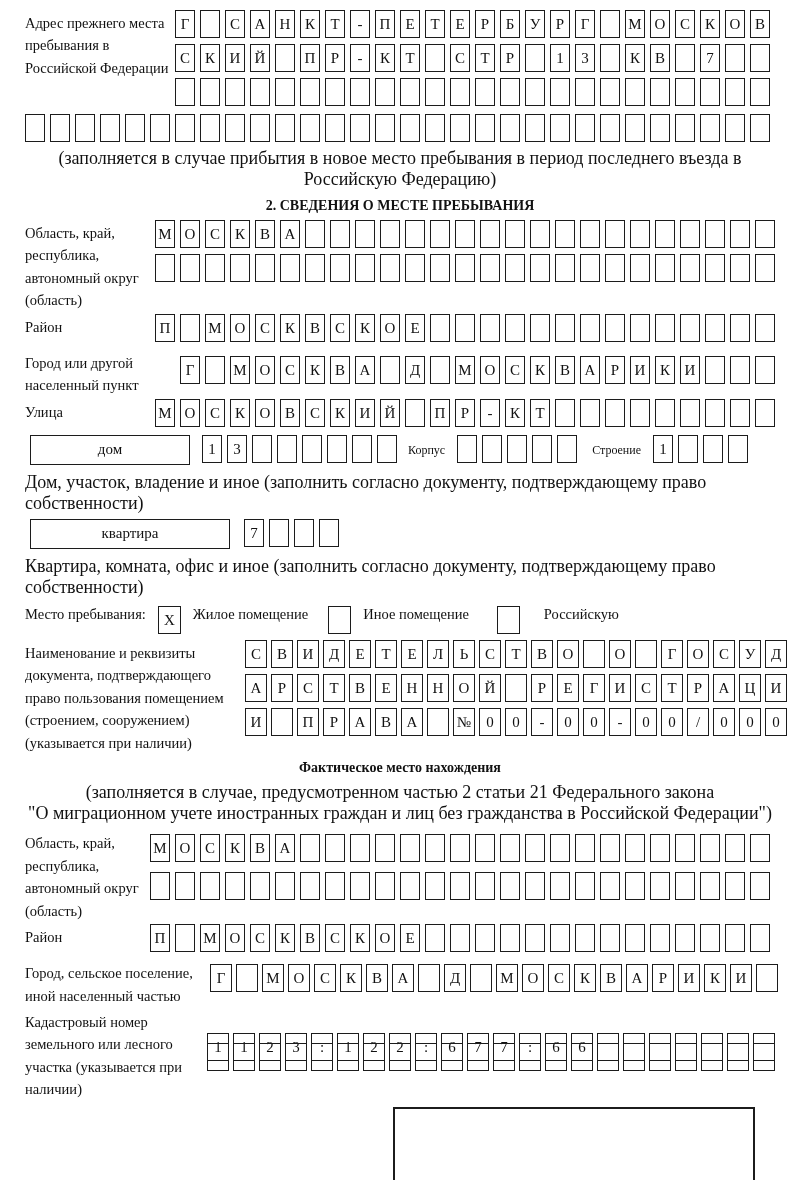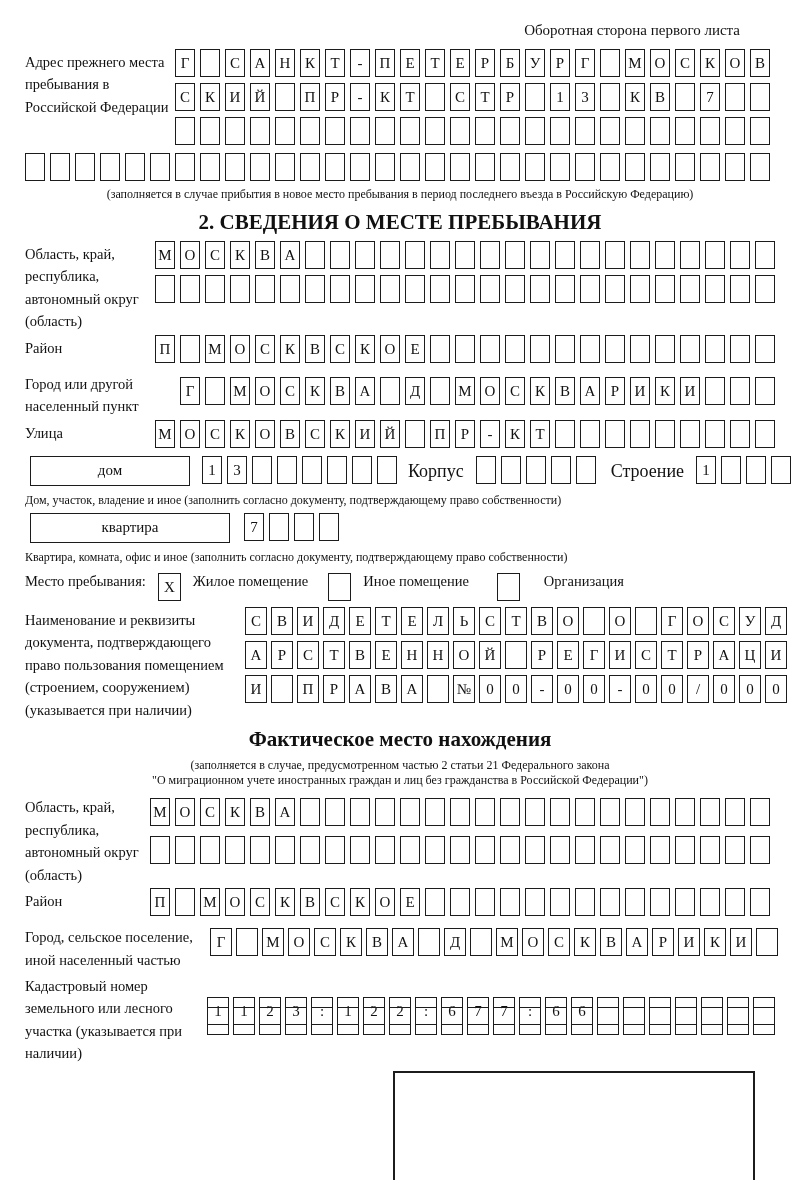--- a/index.html
+++ b/index.html
@@ -9,42 +9,41 @@
   .hdr { text-align: right; padding: 22px 35px 0 0; font-size: 15px; }
 
   .fieldrow { display: flex; align-items: flex-start; margin-bottom: 2px; }
   .lbl { font-size: 14.5px; line-height: 1.55; flex: none; padding-top: 2px; }
   .cells-col { flex: none; }
   .cellrow { white-space: nowrap; margin-bottom: 5px; height: 29px; text-decoration: underline; }
   .cell { display: inline-block; width: 20px; height: 28px; border: 1.7px solid #1c1c1c;
           margin-right: 5px; text-align: center; line-height: 26px; font-size: 15px; vertical-align: top; }
   .cell.w2 { width: 22px; margin-right: 4px; }
 
-  .note { font-size: 12px; }
+  .note { font-size: 18px; }
   .note.center { text-align: center; }
 
-  .sec-title { text-align: center; font-weight: bold; font-size: 21px; margin: 8px 0 6px 0; }
+  .sec-title { text-align: center; font-weight: bold; font-size: 14px; margin: 8px 0 6px 0; }
 
   .widebox { border: 1.8px solid #1c1c1c; height: 30px; display: inline-flex; align-items: center;
              justify-content: center; font-size: 15px; vertical-align: top; }
-  .inline-lbl { font-size: 18px; line-height: 30px; vertical-align: top; display: inline-block; }
+  .inline-lbl { font-size: 12px; line-height: 30px; vertical-align: top; display: inline-block; }
 
   .stay-row { display: flex; margin: 8px 0 2px 0; font-size: 14.5px; }
   .checkbox { display: inline-block; width: 23px; height: 28px; border: 1.8px solid #1c1c1c;
               text-align: center; line-height: 26px; font-size: 15px; margin: 0 12px; flex: none; }
 
   .mark-wrap { margin-left: 368px; width: 412px; margin-top: 6px; }
   .mark-box { width: 362px; height: 179px; border: 2px solid #1c1c1c; } .mt6 { margin-top: 6px; } .mt10 { margin-top: 10px; }
 </style>
 </head>
 <body>
 
 <div class="page">
 
-  <div class="hdr">Оборотная сторона первого листа</div>
 
   <div class="fieldrow mt10">
     <div class="lbl" style="width:150px">Адрес прежнего места пребывания в Российской Федерации</div>
     <div class="cells-col">
       <div class="cellrow"><span class="cell">Г</span><span class="cell"></span><span class="cell">С</span><span class="cell">А</span><span class="cell">Н</span><span class="cell">К</span><span class="cell">Т</span><span class="cell">-</span><span class="cell">П</span><span class="cell">Е</span><span class="cell">Т</span><span class="cell">Е</span><span class="cell">Р</span><span class="cell">Б</span><span class="cell">У</span><span class="cell">Р</span><span class="cell">Г</span><span class="cell"></span><span class="cell">М</span><span class="cell">О</span><span class="cell">С</span><span class="cell">К</span><span class="cell">О</span><span class="cell">В</span></div>
       <div class="cellrow"><span class="cell">С</span><span class="cell">К</span><span class="cell">И</span><span class="cell">Й</span><span class="cell"></span><span class="cell">П</span><span class="cell">Р</span><span class="cell">-</span><span class="cell">К</span><span class="cell">Т</span><span class="cell"></span><span class="cell">С</span><span class="cell">Т</span><span class="cell">Р</span><span class="cell"></span><span class="cell">1</span><span class="cell">3</span><span class="cell"></span><span class="cell">К</span><span class="cell">В</span><span class="cell"></span><span class="cell">7</span><span class="cell"></span><span class="cell"></span></div>
       <div class="cellrow"><span class="cell"></span><span class="cell"></span><span class="cell"></span><span class="cell"></span><span class="cell"></span><span class="cell"></span><span class="cell"></span><span class="cell"></span><span class="cell"></span><span class="cell"></span><span class="cell"></span><span class="cell"></span><span class="cell"></span><span class="cell"></span><span class="cell"></span><span class="cell"></span><span class="cell"></span><span class="cell"></span><span class="cell"></span><span class="cell"></span><span class="cell"></span><span class="cell"></span><span class="cell"></span><span class="cell"></span></div>
     </div>
   </div>
   <div class="cellrow"><span class="cell"></span><span class="cell"></span><span class="cell"></span><span class="cell"></span><span class="cell"></span><span class="cell"></span><span class="cell"></span><span class="cell"></span><span class="cell"></span><span class="cell"></span><span class="cell"></span><span class="cell"></span><span class="cell"></span><span class="cell"></span><span class="cell"></span><span class="cell"></span><span class="cell"></span><span class="cell"></span><span class="cell"></span><span class="cell"></span><span class="cell"></span><span class="cell"></span><span class="cell"></span><span class="cell"></span><span class="cell"></span><span class="cell"></span><span class="cell"></span><span class="cell"></span><span class="cell"></span><span class="cell"></span></div>
@@ -91,21 +90,21 @@
   </div>
   <div class="note">Квартира, комната, офис и иное (заполнить согласно документу, подтверждающему право собственности)</div>
 
   <div class="stay-row">
     <span>Место пребывания:</span>
     <span class="checkbox">X</span>
     <span>Жилое помещение</span>
     <span class="checkbox" style="margin-left:20px"></span>
     <span>Иное помещение</span>
     <span class="checkbox" style="margin-left:28px"></span>
-    <span style="margin-left:12px">Организация</span>
+    <span style="margin-left:12px">Российскую</span>
   </div>
 
   <div class="fieldrow mt6">
     <div class="lbl" style="width:220px">Наименование и реквизиты документа, подтверждающего право пользования помещением (строением, сооружением) (указывается при наличии)</div>
     <div class="cells-col">
       <div class="cellrow big"><span class="cell w2">С</span><span class="cell w2">В</span><span class="cell w2">И</span><span class="cell w2">Д</span><span class="cell w2">Е</span><span class="cell w2">Т</span><span class="cell w2">Е</span><span class="cell w2">Л</span><span class="cell w2">Ь</span><span class="cell w2">С</span><span class="cell w2">Т</span><span class="cell w2">В</span><span class="cell w2">О</span><span class="cell w2"></span><span class="cell w2">О</span><span class="cell w2"></span><span class="cell w2">Г</span><span class="cell w2">О</span><span class="cell w2">С</span><span class="cell w2">У</span><span class="cell w2">Д</span></div>
       <div class="cellrow big"><span class="cell w2">А</span><span class="cell w2">Р</span><span class="cell w2">С</span><span class="cell w2">Т</span><span class="cell w2">В</span><span class="cell w2">Е</span><span class="cell w2">Н</span><span class="cell w2">Н</span><span class="cell w2">О</span><span class="cell w2">Й</span><span class="cell w2"></span><span class="cell w2">Р</span><span class="cell w2">Е</span><span class="cell w2">Г</span><span class="cell w2">И</span><span class="cell w2">С</span><span class="cell w2">Т</span><span class="cell w2">Р</span><span class="cell w2">А</span><span class="cell w2">Ц</span><span class="cell w2">И</span></div>
       <div class="cellrow big"><span class="cell w2">И</span><span class="cell w2"></span><span class="cell w2">П</span><span class="cell w2">Р</span><span class="cell w2">А</span><span class="cell w2">В</span><span class="cell w2">А</span><span class="cell w2"></span><span class="cell w2">№</span><span class="cell w2">0</span><span class="cell w2">0</span><span class="cell w2">-</span><span class="cell w2">0</span><span class="cell w2">0</span><span class="cell w2">-</span><span class="cell w2">0</span><span class="cell w2">0</span><span class="cell w2">/</span><span class="cell w2">0</span><span class="cell w2">0</span><span class="cell w2">0</span></div>
     </div>
   </div>

